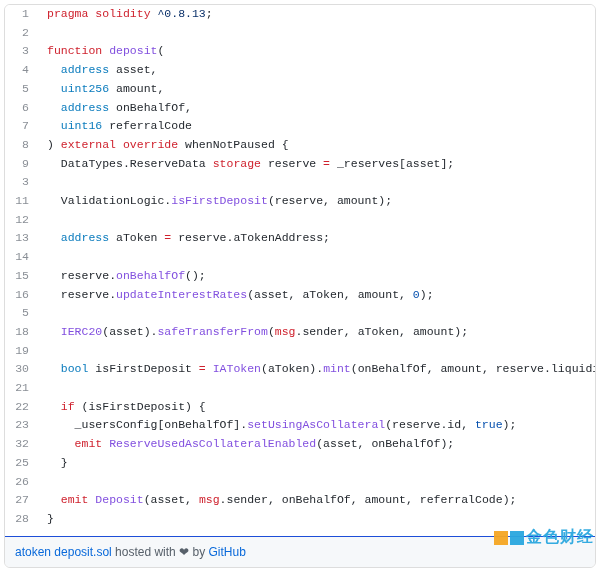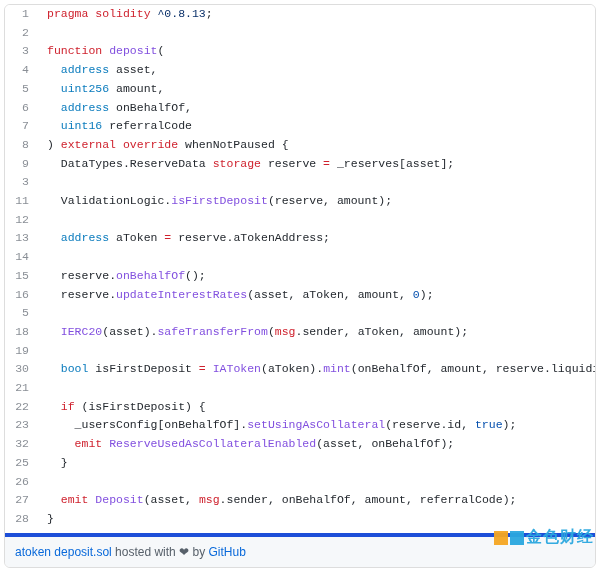--- a/index.html
+++ b/index.html
@@ -49,21 +49,21 @@
     vertical-align: top;
   }
   .k  { color: #cf222e; }        
   .ty { color: #0a7bbd; }        
   .fn { color: #8250df; }        
   .id { color: #24292f; }
   .s  { color: #0a3069; }        
   .lt { color: #0550ae; }        
   .footer {
     background: #f6f8fa;
-    border-top: 4px solid #1d4ed8;
+    border-top: 1px solid #1d4ed8;
     padding: 8px 10px;
     font-size: 12px;
     color: #57606a;
   }
   .footer a { color: #0969da; text-decoration: none; }
   .watermark {
     position: absolute;
     right: 6px;
     bottom: 24px;
     font-size: 12px;

